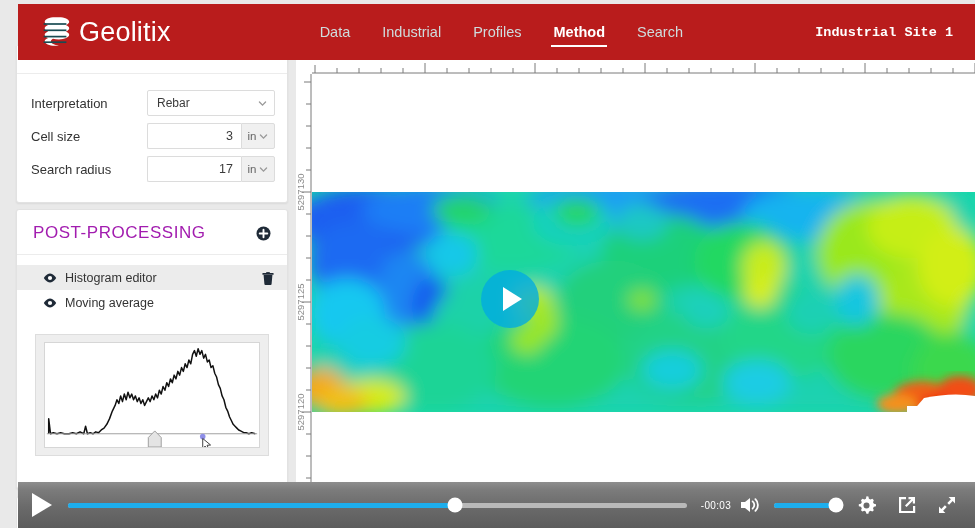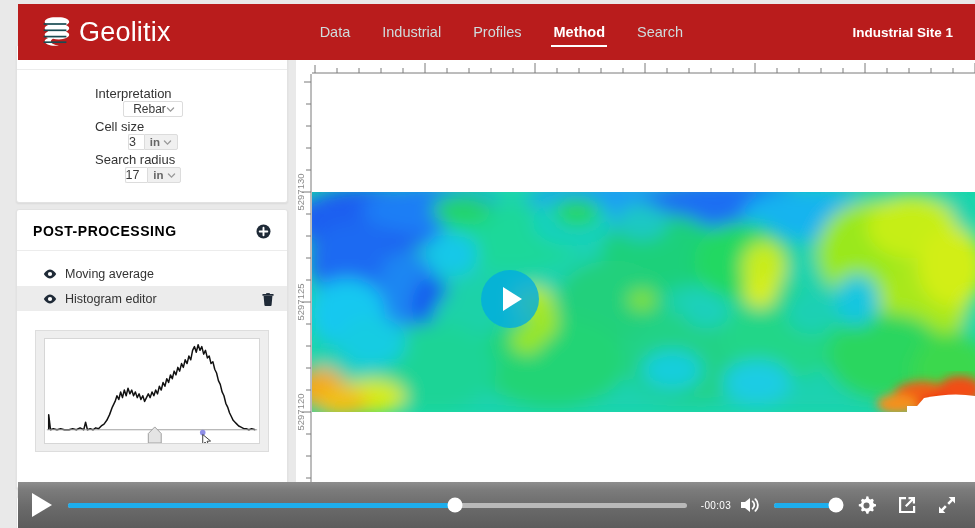--- a/index.html
+++ b/index.html
@@ -35,70 +35,69 @@
     color: #cfdcdd; font-size: 14.5px; padding: 4px 2px 5px;
     position: relative; cursor: pointer; white-space: nowrap;
   }
   .nav-item.active { color: #ffffff; font-weight: 600; }
   .nav-item.active::after {
     content: ""; position: absolute; left: 0; right: 0; bottom: -2px;
     height: 2px; background: #ffffff;
   }
   .site-name {
     position: absolute; right: 22px; top: 50%; transform: translateY(-50%);
-    color: #ffffff; font-size: 13.5px; font-weight: 600; white-space: nowrap;
+    color: #ffffff; font-size: 13.5px; font-weight: 600; white-space: nowrap; font-family: Liberation Mono, monospace;
   }
 
   
   #left-panel {
     position: absolute; left: 10px; top: 46px;
     width: 284px; height: 482px;
     z-index: 20; overflow: hidden;
   }
   .card {
     background: #ffffff; border: 1px solid #e2e2e2; border-radius: 3px;
     box-shadow: 0 1px 2px rgba(0,0,0,.07);
   }
   .card-head {
     padding: 13px 16px 11px; border-bottom: 1px solid #ececec;
     display: flex; align-items: center; justify-content: space-between;
   }
   .card-title {
-    font-size: 14px; letter-spacing: .55px; color: #000000; font-weight: 700;
+    font-size: 17px; letter-spacing: .55px; color: #a21caf; font-weight: 400;
   }
   .icon-btn { cursor: pointer; display: flex; align-items: center; }
 
   
   #params-card {
     position: absolute; left: 6px; top: -18px; width: 272px; height: 175px;
   }
   .param-body { padding: 16px 12px 12px 14px; }
   .param-row {
-    display: flex; align-items: center; height: 26px; margin-bottom: 7px; flex-direction: column;
+    display: flex; align-items: center; height: 26px; margin-bottom: 7px;
   }
   .param-label { font-size: 13px; color: #333; width: 116px; flex: none; }
   .sel {
     flex: 1; height: 26px; border: 1px solid #dcdcdc; background: #fff;
     border-radius: 2px; display: flex; align-items: center;
     padding: 0 7px 0 9px; cursor: pointer;
   }
   .sel-val { font-size: 12px; color: #3b3b3b; flex: 1; }
   .num-wrap { flex: 1; display: flex; height: 26px; }
   .num-in {
     flex: 1; border: 1px solid #dcdcdc; border-right: none; background: #fff;
     border-radius: 2px 0 0 2px; display: flex; align-items: center;
     justify-content: flex-end; padding-right: 8px;
     font-size: 12.5px; color: #3b3b3b;
   }
   .unit {
     width: 34px; border: 1px solid #dcdcdc; background: #f0f0f0;
     border-radius: 0 2px 2px 0; display: flex; align-items: center;
     justify-content: center; gap: 3px; font-size: 11.5px; color: #666;
     cursor: pointer;
-    font-weight: bold;
   }
   .chev { width: 9px; height: 9px; flex: none; }
 
   
   #pp-card {
     position: absolute; left: 6px; top: 163px; width: 272px; height: 280px;
   }
   .pp-list { padding: 10px 0 8px; }
   .pp-item {
     display: flex; align-items: center; height: 25px;
@@ -434,39 +433,39 @@
         <div class="card-title">POST-PROCESSING</div>
         <div class="icon-btn">
           <svg width="15" height="15" viewBox="0 0 15 15">
             <circle cx="7.5" cy="7.5" r="7" fill="#1f2a37"></circle>
             <path d="M7.5 3.7 V11.3 M3.7 7.5 H11.3" stroke="#ffffff" stroke-width="1.9" stroke-linecap="round"></path>
           </svg>
         </div>
       </div>
 
       <div class="pp-list">
-        <div class="pp-item">
-          <svg class="pp-eye" viewBox="0 0 16 12">
-            <path d="M8 .9C3.9.9 1 6 1 6s2.9 5.1 7 5.1S15 6 15 6 12.1.9 8 .9z" fill="#1f2a37"></path>
-            <circle cx="8" cy="6" r="2.4" fill="#ffffff"></circle>
-          </svg>
-          <span class="pp-label">Moving average</span>
-        </div>
-
         <div class="pp-item selected">
           <svg class="pp-eye" viewBox="0 0 16 12">
             <path d="M8 .9C3.9.9 1 6 1 6s2.9 5.1 7 5.1S15 6 15 6 12.1.9 8 .9z" fill="#1f2a37"></path>
             <circle cx="8" cy="6" r="2.4" fill="#ffffff"></circle>
           </svg>
           <span class="pp-label">Histogram editor</span>
           <svg class="pp-trash" viewBox="0 0 12 14">
             <rect x="0.4" y="2" width="11.2" height="1.7" rx=".5" fill="#1f2a37"></rect>
             <path d="M4.2 1.1h3.6v1.1H4.2z" fill="#1f2a37"></path>
             <path d="M1.6 3.9h8.8l-.8 9.1a1 1 0 0 1-1 .9H3.4a1 1 0 0 1-1-.9z" fill="#1f2a37"></path>
           </svg>
+        </div>
+
+        <div class="pp-item">
+          <svg class="pp-eye" viewBox="0 0 16 12">
+            <path d="M8 .9C3.9.9 1 6 1 6s2.9 5.1 7 5.1S15 6 15 6 12.1.9 8 .9z" fill="#1f2a37"></path>
+            <circle cx="8" cy="6" r="2.4" fill="#ffffff"></circle>
+          </svg>
+          <span class="pp-label">Moving average</span>
         </div>
       </div>
 
       <div class="hist-box">
         <svg class="hist-plot" viewBox="0 0 232 110" preserveAspectRatio="none">
           <path d="M4 96 L4 80 L6 96 L9 95 L13 96 L17 95 L21 96 L26 96 L30 95 L34 96
                    L38 94 L42 96 L44 88 L46 96 L49 95 L52 96 L55 94 L58 95 L61 92
                    L64 90 L67 86 L70 80 L73 72 L76 66 L78 60 L80 64 L82 56 L84 62
                    L86 54 L88 60 L90 52 L92 58 L94 54 L96 60 L98 56 L100 62 L102 58
                    L104 64 L106 60 L108 66 L110 62 L112 58 L114 62 L116 56 L118 60

